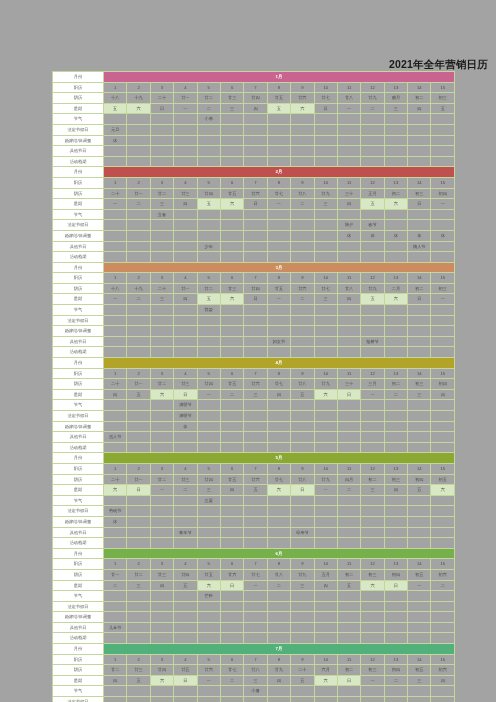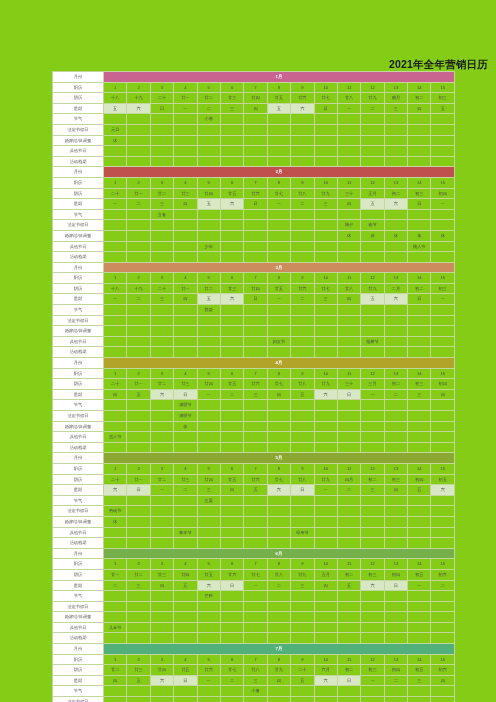--- a/index.html
+++ b/index.html
@@ -1,17 +1,17 @@
 <!DOCTYPE html>
 <html><head>
 <meta charset="utf-8">
 <style>
   html,body{margin:0;padding:0;background:#ffffff;}
   body{width:496px;height:702px;font-family:"Liberation Sans","DejaVu Sans",sans-serif;overflow:hidden;}
-  #sheet{position:relative;width:496px;height:702px;background:#84cc16;}
+  #sheet{position:relative;width:496px;height:702px;background:#a3a3a3;}
 
   .title{
     position:absolute; right:8px; top:58px;
     font-size:10.5px; font-weight:bold; color:#1a1a1a;
     letter-spacing:0.2px; white-space:nowrap;
   }
 
   table.cal{
     position:absolute; left:52px; top:71px;
     border-collapse:collapse; table-layout:fixed;

